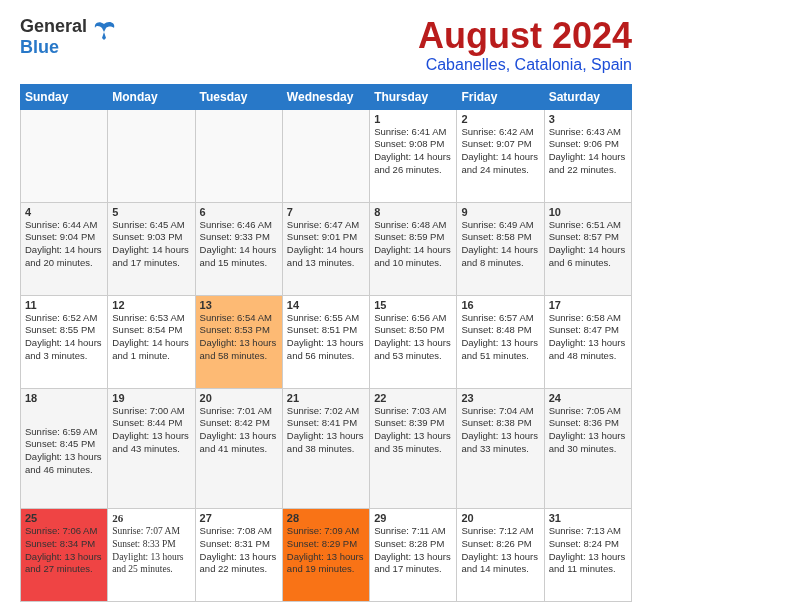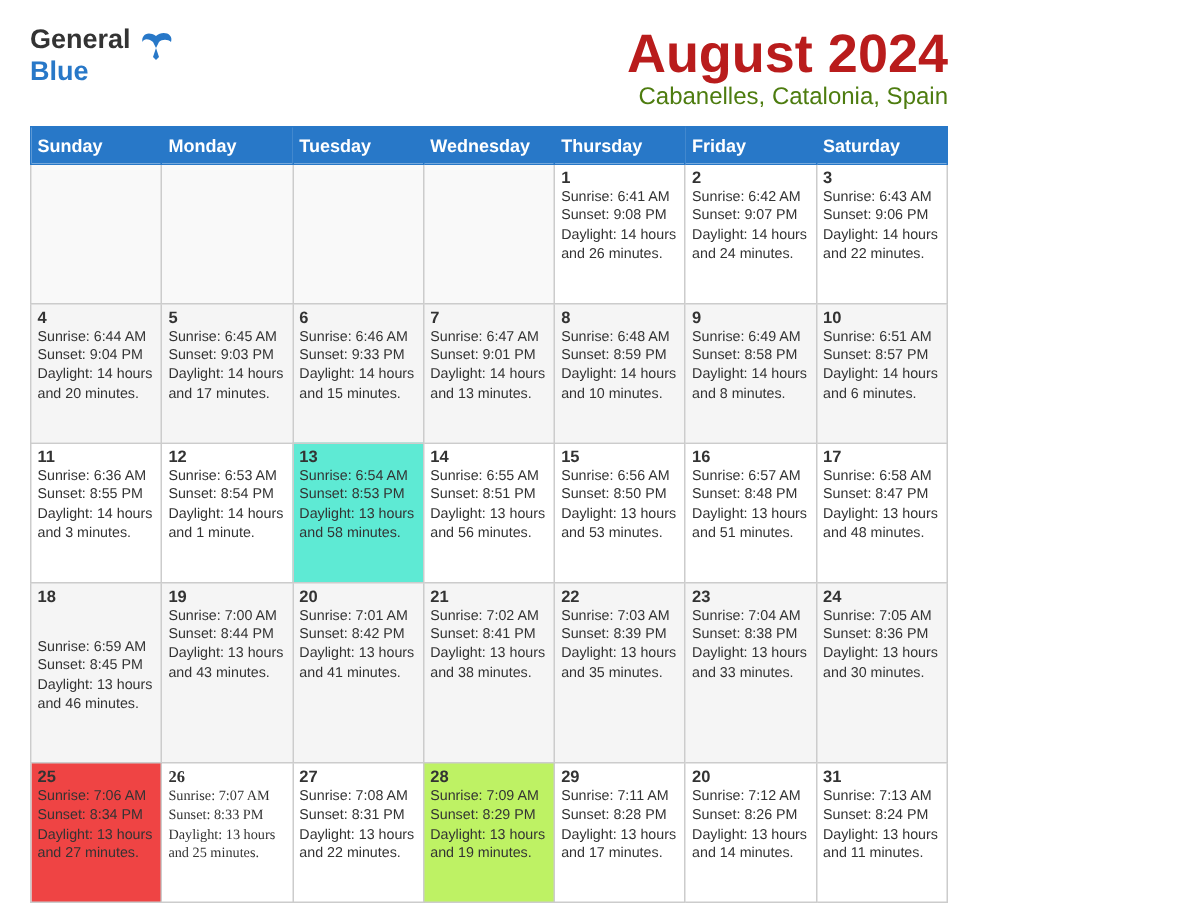--- a/index.html
+++ b/index.html
@@ -31,21 +31,21 @@
       text-align: right;
     }
     .month-title {
       font-size: 36px;
       font-weight: bold;
       color: #b91c1c;
       line-height: 1.1;
     }
     .location-title {
       font-size: 16px;
-      color: #4d7c0f;
+      color: #1d4ed8;
     }
     .calendar {
       flex: 1;
       border-collapse: collapse;
       width: 100%;
       table-layout: fixed;
     }
     .calendar th {
       background: #2878c8;
       color: #fff;
@@ -194,33 +194,33 @@
             <span class="day-num">10</span>
             <div class="day-info" style="white-space: pre-line;">Sunrise: 6:51 AM
 Sunset: 8:57 PM
 Daylight: 14 hours
 and 6 minutes.</div>
           </td>
         </tr>
         <tr>
           <td style="background: rgb(255, 255, 255);">
             <span class="day-num">11</span>
-            <div class="day-info" style="white-space: pre-line;">Sunrise: 6:36 AM
+            <div class="day-info" style="white-space: pre-line;">Sunrise: 6:52 AM
 Sunset: 8:55 PM
 Daylight: 14 hours
 and 3 minutes.</div>
           </td>
           <td style="background: rgb(255, 255, 255);">
             <span class="day-num">12</span>
             <div class="day-info" style="white-space: pre-line;">Sunrise: 6:53 AM
 Sunset: 8:54 PM
 Daylight: 14 hours
 and 1 minute.</div>
           </td>
-          <td style="background: #5eead4;">
+          <td style="background: #fdba74;">
             <span class="day-num">13</span>
             <div class="day-info" style="white-space: pre-line;">Sunrise: 6:54 AM
 Sunset: 8:53 PM
 Daylight: 13 hours
 and 58 minutes.</div>
           </td>
           <td style="background: rgb(255, 255, 255);">
             <span class="day-num">14</span>
             <div class="day-info" style="white-space: pre-line;">Sunrise: 6:55 AM
 Sunset: 8:51 PM
@@ -315,21 +315,21 @@
 Daylight: 13 hours
 and 25 minutes.</div>
           </td>
           <td style="background: rgb(255, 255, 255);">
             <span class="day-num">27</span>
             <div class="day-info" style="white-space: pre-line;">Sunrise: 7:08 AM
 Sunset: 8:31 PM
 Daylight: 13 hours
 and 22 minutes.</div>
           </td>
-          <td style="background: #bef264;">
+          <td style="background: #f97316;">
             <span class="day-num">28</span>
             <div class="day-info" style="white-space: pre-line;">Sunrise: 7:09 AM
 Sunset: 8:29 PM
 Daylight: 13 hours
 and 19 minutes.</div>
           </td>
           <td style="background: rgb(255, 255, 255);">
             <span class="day-num">29</span>
             <div class="day-info" style="white-space: pre-line;">Sunrise: 7:11 AM
 Sunset: 8:28 PM

